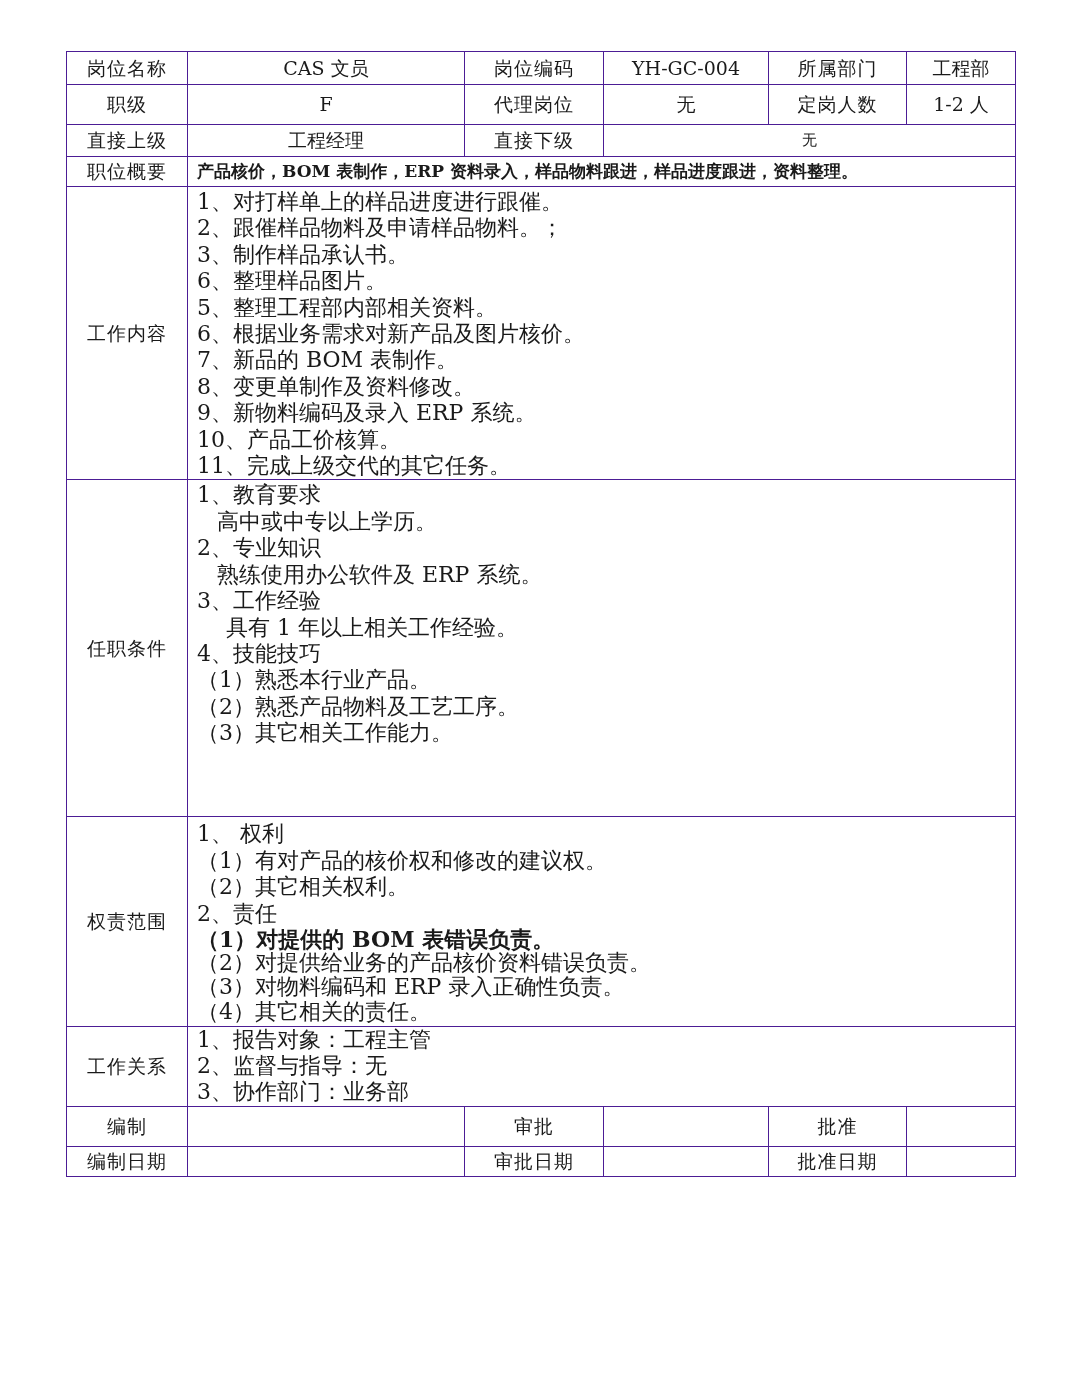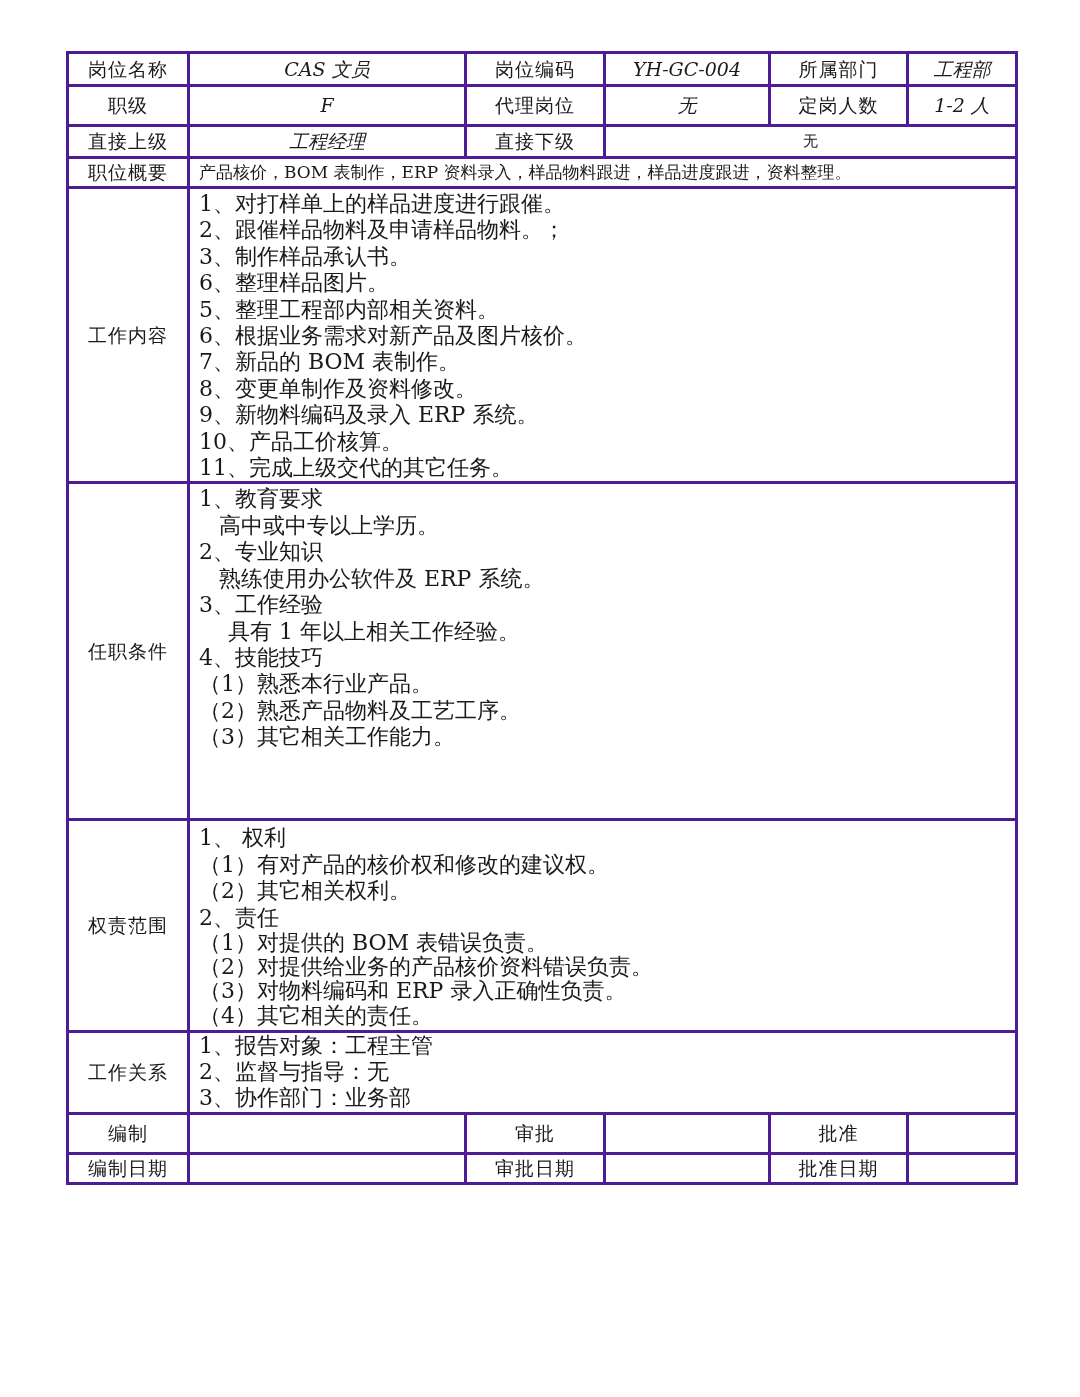--- a/index.html
+++ b/index.html
@@ -8,30 +8,30 @@
       font-family: "DejaVu Serif", "Liberation Serif", serif;
       color: #1a1a1a;
     }
     table.jd {
       position: absolute; left: 66px; top: 51px;
       width: 949px;
       border-collapse: collapse;
       table-layout: fixed;
     }
     table.jd td {
-      border: 3px solid #4c1d95;
+      border: 1px solid #4c1d95;
       padding: 0;
       vertical-align: middle;
       font-size: 19px;
       line-height: 1;
     }
     td.lbl { text-align: center; letter-spacing: 1px; }
-    td.val { text-align: center; font-style: italic; }
+    td.val { text-align: center; }
     td.val-small { text-align: center; font-size: 15px !important; }
-    td.txt { text-align: left; padding-left: 9px !important; font-size: 17px !important; }
+    td.txt { text-align: left; padding-left: 9px !important; font-size: 17px !important; font-weight: bold; }
     td.list { text-align: left; vertical-align: top !important; padding: 2px 0 0 9px !important; }
     .line { font-size: 22px; line-height: 26.4px; white-space: nowrap; }
     .ind1 { padding-left: 20px; }
     .ind2 { padding-left: 29px; }
     .par { padding-left: 0px; }
     .r-h34 { height: 33px; }
     .r-h32 { height: 40px; }
     .r-h33 { height: 32px; }
     .r-h31 { height: 30px; }
     .r-work { height: 291px; }
@@ -116,21 +116,21 @@
     </td>
   </tr>
 
   <tr class="r-resp">
     <td class="lbl">权责范围</td>
     <td class="list" colspan="5" style="padding-top:4px !important;">
       <div class="line">1、 权利</div>
       <div class="line">（1）有对产品的核价权和修改的建议权。</div>
       <div class="line">（2）其它相关权利。</div>
       <div class="line">2、责任</div>
-      <div class="line" style="line-height:24px;">（1）对提供的 BOM 表错误负责。</div>
+      <div class="line" style="line-height:24px;font-weight:bold;">（1）对提供的 BOM 表错误负责。</div>
       <div class="line" style="line-height:24px;">（2）对提供给业务的产品核价资料错误负责。</div>
       <div class="line" style="line-height:24px;">（3）对物料编码和 ERP 录入正确性负责。</div>
       <div class="line">（4）其它相关的责任。</div>
     </td>
   </tr>
 
   <tr class="r-rel">
     <td class="lbl">工作关系</td>
     <td class="list" colspan="5" style="padding-top:0 !important;">
       <div class="line">1、报告对象：工程主管</div>

